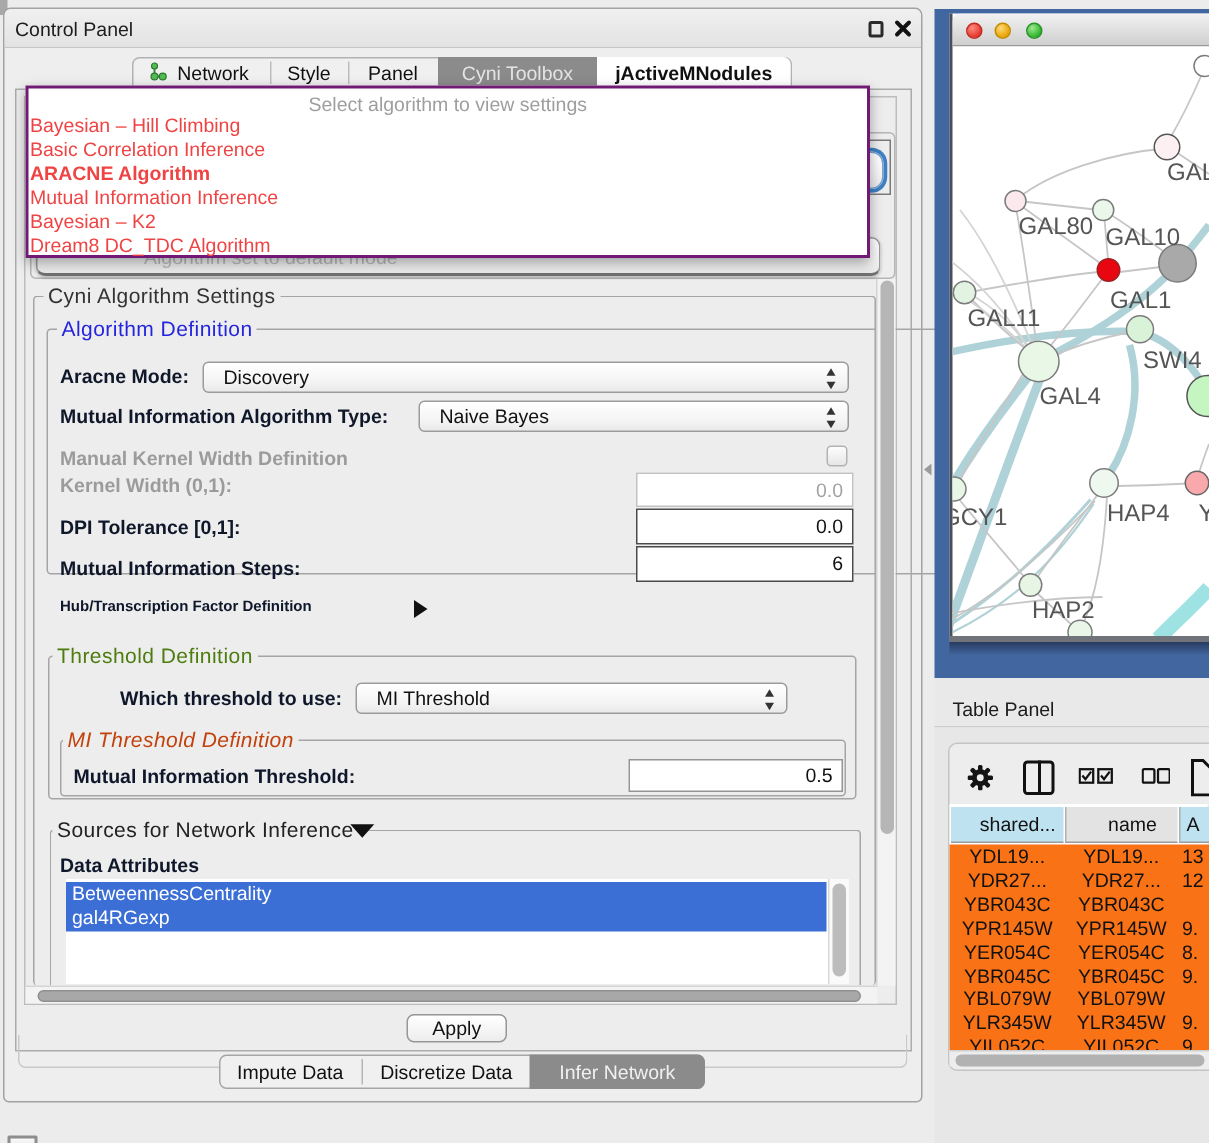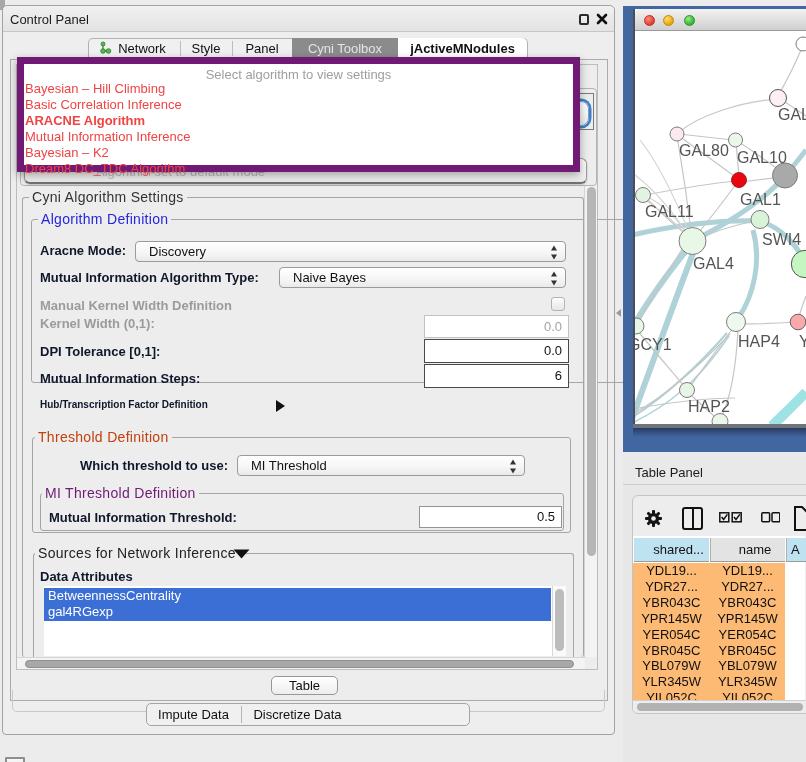--- a/index.html
+++ b/index.html
@@ -93,31 +93,31 @@
   <div class="field" style="left:424px;top:339px;width:145px;height:24px;line-height:21px;border:1.5px solid #4a4a4a;">0.0</div>
   <div class="lbl" style="left:40px;top:371px;">Mutual Information Steps:</div>
   <div class="field" style="left:424px;top:364px;width:145px;height:24px;line-height:21px;border:1.5px solid #4a4a4a;">6</div>
 
   <div class="lbl" style="left:40px;top:399px;font-size:10px;">Hub/Transcription Factor Definition</div>
   <svg class="abs" style="left:274px;top:399px;" width="12" height="14" viewBox="0 0 12 14">
       <path d="M2 1 L11 7 L2 13 Z" fill="#111"></path>
     </svg>
 
   <div class="group" style="left:32px;top:437px;width:539px;height:96px;">
-    <div class="gtitle" style="left:2px;color:#c2410c;">Threshold Definition</div>
+    <div class="gtitle" style="left:2px;color:#4d7c0f;">Threshold Definition</div>
   </div>
   <div class="lbl" style="left:80px;top:458px;">Which threshold to use:</div>
   <div class="combo" style="left:237px;top:455px;width:288px;">MI Threshold
     <svg class="arr" viewBox="0 0 8 15">
         <path d="M4 0.5 L7 5.5 H1 Z" fill="#333"></path>
         <path d="M4 14.5 L7 9.5 H1 Z" fill="#333"></path>
       </svg>
   </div>
   <div class="group" style="left:40px;top:493px;width:524px;height:38px;">
-    <div class="gtitle" style="left:1px;color:#701a75;">MI Threshold Definition</div>
+    <div class="gtitle" style="left:1px;color:#c2410c;font-style:italic;">MI Threshold Definition</div>
   </div>
   <div class="lbl" style="left:49px;top:510px;">Mutual Information Threshold:</div>
   <div class="field" style="left:419px;top:506px;width:143px;height:22px;line-height:20px;border:1px solid #949494;">0.5</div>
 
   <div class="group" style="left:33px;top:553px;width:541px;height:104px;border-bottom:none;border-radius:3px 3px 0 0;">
     <div class="gtitle" style="left:1px;color:#222;">Sources for Network Inference</div>
   </div>
   <svg class="abs" style="left:233px;top:548.5px;" width="17" height="10" viewBox="0 0 17 10">
       <path d="M0.5 0.5 L16.5 0.5 L8.5 9.5 Z" fill="#111"></path>
     </svg>
@@ -133,30 +133,31 @@
     </div>
   </div>
 
   <div class="abs" style="left:17px;top:657px;width:568px;height:12px;background:#f3f3f3;border-top:1px solid #d4d4d4;">
     <div class="abs" style="left:8px;top:2px;width:549px;height:8px;background:#a8a8a8;border:1px solid #8f8f8f;border-radius:5px;"></div>
   </div>
   <div class="abs" style="left:584px;top:186px;width:13px;height:471px;background:#f3f3f3;border-left:1px solid #d4d4d4;">
     <div class="abs" style="left:2px;top:1px;width:9px;height:369px;background:#b6b6b6;border-radius:5px;"></div>
   </div>
 
-  <div class="abs" style="left:271px;top:676px;width:67px;height:19px;border:1px solid #979797;border-radius:5px;background:linear-gradient(#ffffff,#ededed);text-align:center;line-height:17px;">Table</div>
+  <div class="abs" style="left:271px;top:676px;width:67px;height:19px;border:1px solid #979797;border-radius:5px;background:linear-gradient(#ffffff,#ededed);text-align:center;line-height:17px;">Apply</div>
 
   <div class="abs" style="left:12px;top:690px;width:593px;height:22px;border:1px solid #c9c9c9;border-top:none;border-radius:0 0 5px 5px;"></div>
 
   <div class="abs" style="left:146px;top:703px;width:324px;height:23px;border:1px solid #a5a5a5;border-radius:5px;background:#f0f0f0;"></div>
   <div class="abs" style="left:146px;top:703px;width:95px;height:19px;text-align:center;line-height:23px;">Impute Data</div>
   <div class="abs" style="left:241px;top:706px;width:1px;height:17px;background:#b5b5b5;"></div>
   <div class="abs" style="left:242px;top:703px;width:111px;height:23px;text-align:center;line-height:23px;">Discretize Data</div>
-
-  <div class="abs" style="left:17px;top:57px;width:563px;height:115px;background:#ffffff;border:7px solid #701a75;box-shadow:0 3px 8px rgba(0,0,0,.35);z-index:30;">
+  <div class="abs" style="left:353px;top:703px;width:117px;height:23px;background:#8b8b8b;color:#f0f0f0;text-align:center;line-height:23px;border-radius:0 5px 5px 0;">Infer Network</div>
+
+  <div class="abs" style="left:17px;top:57px;width:563px;height:115px;background:#ffffff;border:2px solid #701a75;box-shadow:0 3px 8px rgba(0,0,0,.35);z-index:30;">
     <div class="abs" style="left:0;top:3px;width:100%;text-align:center;color:#9e9e9e;">Select algorithm to view settings</div>
     <div class="abs" style="left:1px;top:17px;color:#ef4444;line-height:16px;">
       Bayesian – Hill Climbing<br>
       Basic Correlation Inference<br>
       <b>ARACNE Algorithm</b><br>
       Mutual Information Inference<br>
       Bayesian – K2<br>
       Dream8 DC_TDC Algorithm
     </div>
   </div>
@@ -278,21 +279,21 @@
     <rect x="11" y="0.8" width="7.8" height="9" fill="none" stroke="#111" stroke-width="1.5" rx="1"></rect>
   </svg>
   <svg class="abs" style="left:793px;top:506px;" width="14" height="25" viewBox="0 0 14 25">
     <path d="M2 1 H9 L14 6 V24 H2 Z" fill="none" stroke="#111" stroke-width="2"></path>
   </svg>
 
   <div class="cell" style="left:634px;top:538px;width:75px;background:#bfe2f1;border-bottom:1px solid #9b9b9b;text-indent:14px;">shared...</div>
   <div class="cell" style="left:710px;top:538px;width:75px;background:#e3e3e3;border-left:1px solid #b0b0b0;border-bottom:1px solid #9b9b9b;text-indent:14px;">name</div>
   <div class="cell" style="left:786px;top:538px;width:20px;background:#bfe2f1;border-left:1px solid #b0b0b0;border-bottom:1px solid #9b9b9b;text-align:left;padding-left:4px;">A</div>
 
-  <div class="abs" id="tblrows" style="left:633px;top:563px;width:152px;height:137px;overflow:hidden;background:#fdba74;">
+  <div class="abs" id="tblrows" style="left:633px;top:563px;width:173px;height:137px;overflow:hidden;background:#f97316;">
       <div class="row" style="top:0.0px;">
         <div class="rc" style="left:1px;width:75px;">YDL19...</div>
         <div class="rc" style="left:77px;width:75px;">YDL19...</div>
         <div class="rc" style="left:153px;width:24px;text-align:left;padding-left:2px;">13</div>
       </div>
       <div class="row" style="top:15.9px;">
         <div class="rc" style="left:1px;width:75px;">YDR27...</div>
         <div class="rc" style="left:77px;width:75px;">YDR27...</div>
         <div class="rc" style="left:153px;width:24px;text-align:left;padding-left:2px;">12</div>
       </div>

